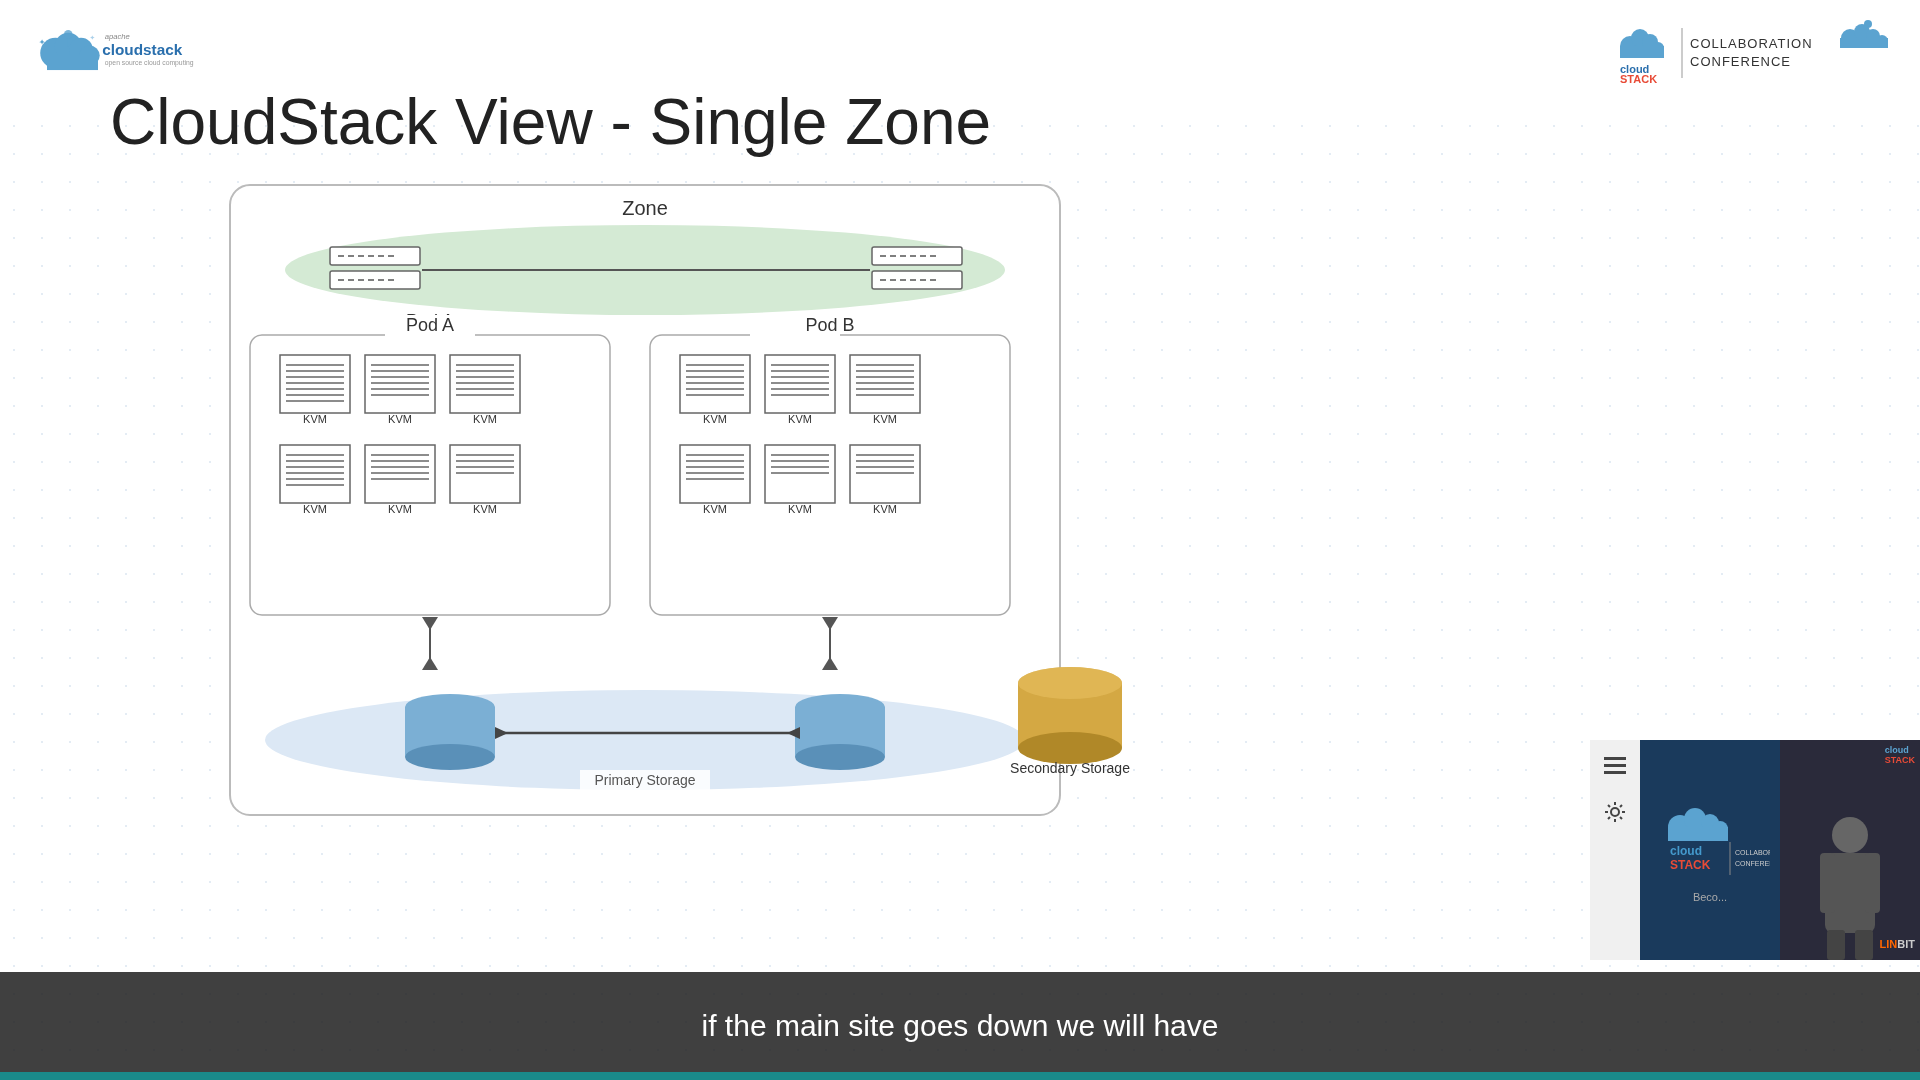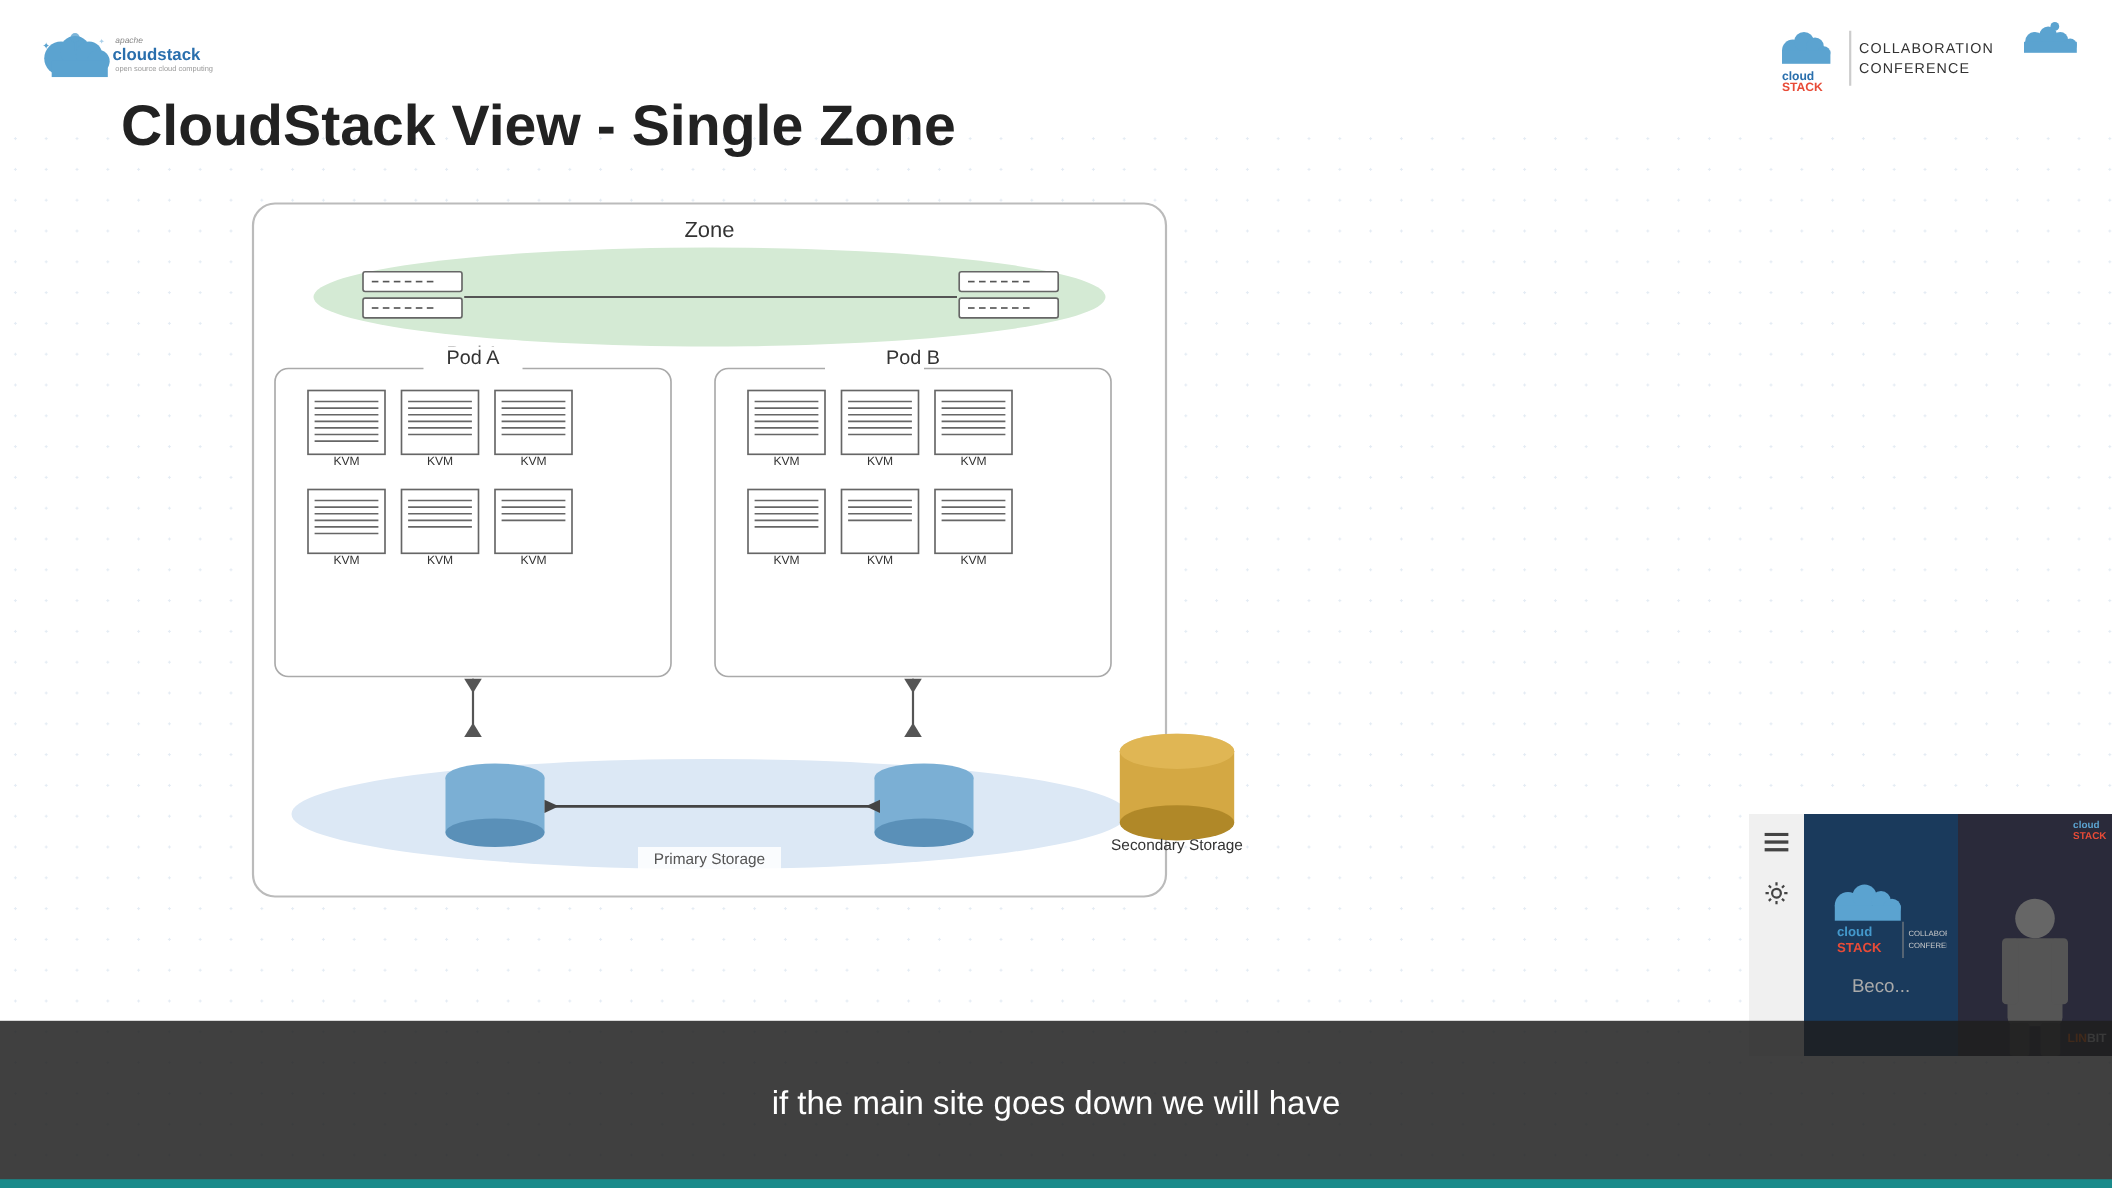--- a/index.html
+++ b/index.html
@@ -52,33 +52,33 @@
       display: flex;
       align-items: center;
       gap: 12px;
     }
 
     
     .page-title {
       position: absolute;
       top: 85px;
       left: 110px;
-      font-size: 52px;
-      font-weight: 700;
+      font-size: 64px;
+      font-weight: 400;
       color: #222;
       z-index: 10;
     }
 
     
     .subtitle-bar {
       position: absolute;
       bottom: 0;
       left: 0;
       right: 0;
-      height: 152px;
+      height: 108px;
       background: rgba(30,30,30,0.85);
       display: flex;
       flex-direction: column;
       align-items: center;
       justify-content: center;
       gap: 8px;
       z-index: 50;
     }
 
     .subtitle-line {
@@ -417,21 +417,21 @@
         <circle cx="45" cy="22" r="11" fill="#5ba3d0"></circle>
         <circle cx="60" cy="26" r="9" fill="#5ba3d0"></circle>
         <circle cx="70" cy="32" r="8" fill="#5ba3d0"></circle>
         <rect x="18" y="30" width="60" height="14" fill="#5ba3d0"></rect>
         <text x="20" y="58" font-size="12" font-weight="bold" fill="#4499cc">cloud</text>
         <text x="20" y="72" font-size="12" font-weight="bold" fill="#e84b37">STACK</text>
         <line x1="80" y1="45" x2="80" y2="78" stroke="#888" stroke-width="1"></line>
         <text x="85" y="58" font-size="7" fill="#ccc">COLLABORATION</text>
         <text x="85" y="69" font-size="7" fill="#ccc">CONFERENCE</text>
       </svg>
-      <div style="color:#aaa;font-size:17px;margin-top:4px;">Beco...</div>
+      <div style="color:#aaa;font-size:11px;margin-top:4px;">Beco...</div>
     </div>
 
     <div style="width:50%;height:100%;background:#2a2a3a;position:relative;overflow:hidden;">
 
       <div style="position:absolute;top:5px;right:5px;font-size:9px;color:#5ba3d0;font-weight:bold;">cloud<br><span style="color:#e84b37;">STACK</span></div>
 
       <div style="position:absolute;bottom:0;left:50%;transform:translateX(-50%);width:70px;height:150px;">
         <svg width="70" height="150" viewBox="0 0 70 150">
           <circle cx="35" cy="25" r="18" fill="#666"></circle>
           <rect x="10" y="43" width="50" height="80" rx="8" fill="#555"></rect>

